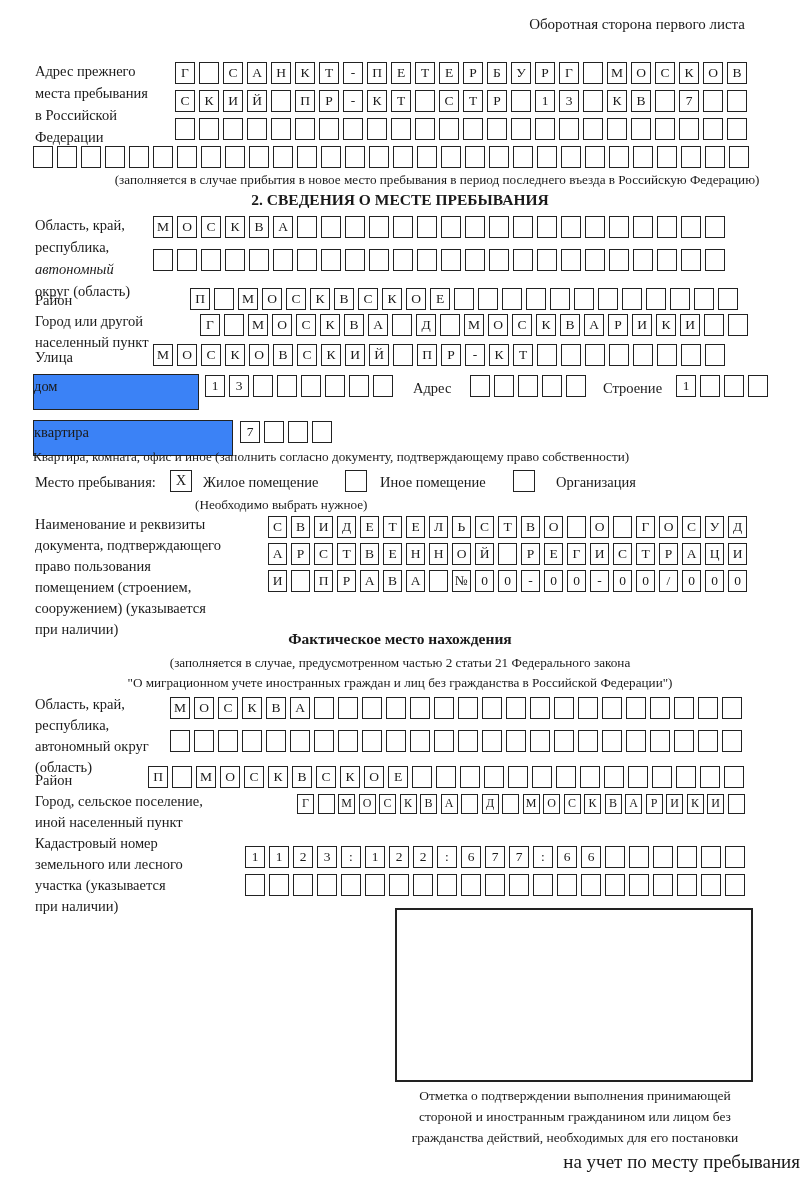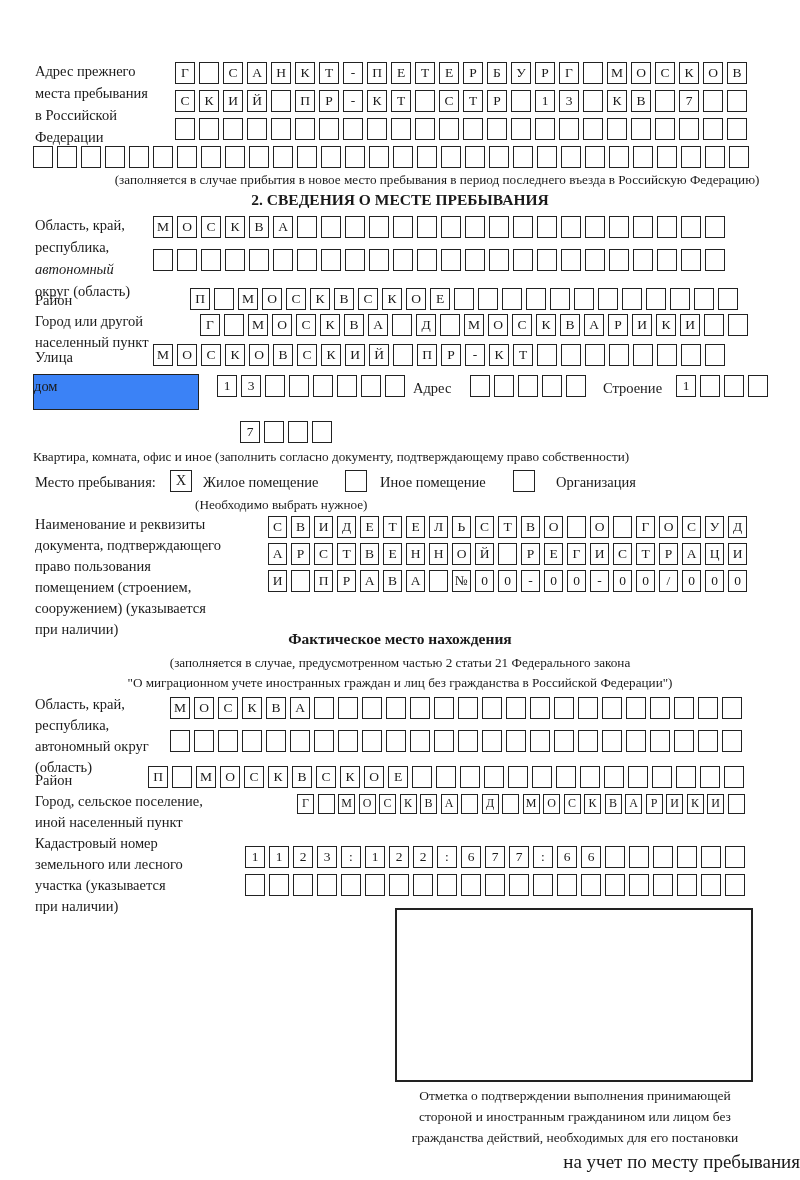--- a/index.html
+++ b/index.html
@@ -19,20 +19,21 @@
         height:36px;text-align:left;font-size:14.5px;line-height:22px;background:#3b82f6;}
   .checkbox{position:absolute;width:22px;height:22px;border:1.6px solid #222;
         box-sizing:border-box;text-align:center;line-height:19px;font-size:14px;background:#fff;}
   .bigbox{position:absolute;border:2px solid #222;background:#fff;box-sizing:border-box;}
 </style>
 </head>
 <body>
 
 <div class="page">
 
+  <div class="cap" style="top:16px;left:0;width:745px;text-align:right;font-size:15px;">Оборотная сторона первого листа</div>
 
   <div>
     <div class="lbl" style="left:35px;top:60px;">Адрес прежнего</div>
     <div class="lbl" style="left:35px;top:82px;">места пребывания</div>
     <div class="lbl" style="left:35px;top:104px;">в Российской</div>
     <div class="lbl" style="left:35px;top:126px;">Федерации</div>
   </div>
   <div class="boxrow" style="left:175px;top:62px;"><span class="cbox">Г</span><span class="cbox"></span><span class="cbox">С</span><span class="cbox">А</span><span class="cbox">Н</span><span class="cbox">К</span><span class="cbox">Т</span><span class="cbox">-</span><span class="cbox">П</span><span class="cbox">Е</span><span class="cbox">Т</span><span class="cbox">Е</span><span class="cbox">Р</span><span class="cbox">Б</span><span class="cbox">У</span><span class="cbox">Р</span><span class="cbox">Г</span><span class="cbox"></span><span class="cbox">М</span><span class="cbox">О</span><span class="cbox">С</span><span class="cbox">К</span><span class="cbox">О</span><span class="cbox">В</span></div>
   <div class="boxrow" style="left:175px;top:90px;"><span class="cbox">С</span><span class="cbox">К</span><span class="cbox">И</span><span class="cbox">Й</span><span class="cbox"></span><span class="cbox">П</span><span class="cbox">Р</span><span class="cbox">-</span><span class="cbox">К</span><span class="cbox">Т</span><span class="cbox"></span><span class="cbox">С</span><span class="cbox">Т</span><span class="cbox">Р</span><span class="cbox"></span><span class="cbox">1</span><span class="cbox">3</span><span class="cbox"></span><span class="cbox">К</span><span class="cbox">В</span><span class="cbox"></span><span class="cbox">7</span><span class="cbox"></span><span class="cbox"></span></div>
   <div class="boxrow" style="left:175px;top:118px;"><span class="cbox"></span><span class="cbox"></span><span class="cbox"></span><span class="cbox"></span><span class="cbox"></span><span class="cbox"></span><span class="cbox"></span><span class="cbox"></span><span class="cbox"></span><span class="cbox"></span><span class="cbox"></span><span class="cbox"></span><span class="cbox"></span><span class="cbox"></span><span class="cbox"></span><span class="cbox"></span><span class="cbox"></span><span class="cbox"></span><span class="cbox"></span><span class="cbox"></span><span class="cbox"></span><span class="cbox"></span><span class="cbox"></span><span class="cbox"></span></div>
@@ -54,26 +55,27 @@
   <div class="boxrow" style="left:190px;top:288px;"><span class="cbox">П</span><span class="cbox"></span><span class="cbox">М</span><span class="cbox">О</span><span class="cbox">С</span><span class="cbox">К</span><span class="cbox">В</span><span class="cbox">С</span><span class="cbox">К</span><span class="cbox">О</span><span class="cbox">Е</span><span class="cbox"></span><span class="cbox"></span><span class="cbox"></span><span class="cbox"></span><span class="cbox"></span><span class="cbox"></span><span class="cbox"></span><span class="cbox"></span><span class="cbox"></span><span class="cbox"></span><span class="cbox"></span><span class="cbox"></span></div>
 
   <div class="lbl" style="left:35px;top:311px;line-height:21px;">Город или другой</div>
   <div class="lbl" style="left:35px;top:332px;line-height:21px;">населенный пункт</div>
   <div class="boxrow" style="left:200px;top:314px;"><span class="cbox">Г</span><span class="cbox"></span><span class="cbox">М</span><span class="cbox">О</span><span class="cbox">С</span><span class="cbox">К</span><span class="cbox">В</span><span class="cbox">А</span><span class="cbox"></span><span class="cbox">Д</span><span class="cbox"></span><span class="cbox">М</span><span class="cbox">О</span><span class="cbox">С</span><span class="cbox">К</span><span class="cbox">В</span><span class="cbox">А</span><span class="cbox">Р</span><span class="cbox">И</span><span class="cbox">К</span><span class="cbox">И</span><span class="cbox"></span><span class="cbox"></span></div>
 
   <div class="lbl" style="left:35px;top:346px;">Улица</div>
   <div class="boxrow" style="left:153px;top:344px;"><span class="cbox">М</span><span class="cbox">О</span><span class="cbox">С</span><span class="cbox">К</span><span class="cbox">О</span><span class="cbox">В</span><span class="cbox">С</span><span class="cbox">К</span><span class="cbox">И</span><span class="cbox">Й</span><span class="cbox"></span><span class="cbox">П</span><span class="cbox">Р</span><span class="cbox">-</span><span class="cbox">К</span><span class="cbox">Т</span><span class="cbox"></span><span class="cbox"></span><span class="cbox"></span><span class="cbox"></span><span class="cbox"></span><span class="cbox"></span><span class="cbox"></span><span class="cbox"></span></div>
 
   <div class="widebox" style="left:33px;top:374px;width:166px;">дом</div>
-  <div class="boxrow" style="left:205px;top:375px;margin-left:12px;"><span class="cbox">1</span><span class="cbox">3</span><span class="cbox"></span><span class="cbox"></span><span class="cbox"></span><span class="cbox"></span><span class="cbox"></span><span class="cbox"></span></div>
+  <div class="boxrow" style="left:205px;top:375px;"><span class="cbox">1</span><span class="cbox">3</span><span class="cbox"></span><span class="cbox"></span><span class="cbox"></span><span class="cbox"></span><span class="cbox"></span><span class="cbox"></span></div>
   <div class="lbl" style="left:413px;top:377px;">Адрес</div>
   <div class="boxrow" style="left:470px;top:375px;"><span class="cbox"></span><span class="cbox"></span><span class="cbox"></span><span class="cbox"></span><span class="cbox"></span></div>
   <div class="lbl" style="left:603px;top:377px;">Строение</div>
   <div class="boxrow" style="left:676px;top:375px;"><span class="cbox">1</span><span class="cbox"></span><span class="cbox"></span><span class="cbox"></span></div>
 
+  <div class="widebox" style="left:33px;top:420px;width:200px;">квартира</div>
   <div class="boxrow" style="left:240px;top:421px;"><span class="cbox">7</span><span class="cbox"></span><span class="cbox"></span><span class="cbox"></span></div>
   <div class="cap" style="left:33px;top:449px;">Квартира, комната, офис и иное (заполнить согласно документу, подтверждающему право собственности)</div>
 
   <div class="lbl" style="left:35px;top:471px;">Место пребывания:</div>
   <div class="checkbox" style="left:170px;top:470px;">X</div>
   <div class="lbl" style="left:203px;top:471px;">Жилое помещение</div>
   <div class="checkbox" style="left:345px;top:470px;"></div>
   <div class="lbl" style="left:380px;top:471px;">Иное помещение</div>
   <div class="checkbox" style="left:513px;top:470px;"></div>
   <div class="lbl" style="left:556px;top:471px;">Организация</div>

